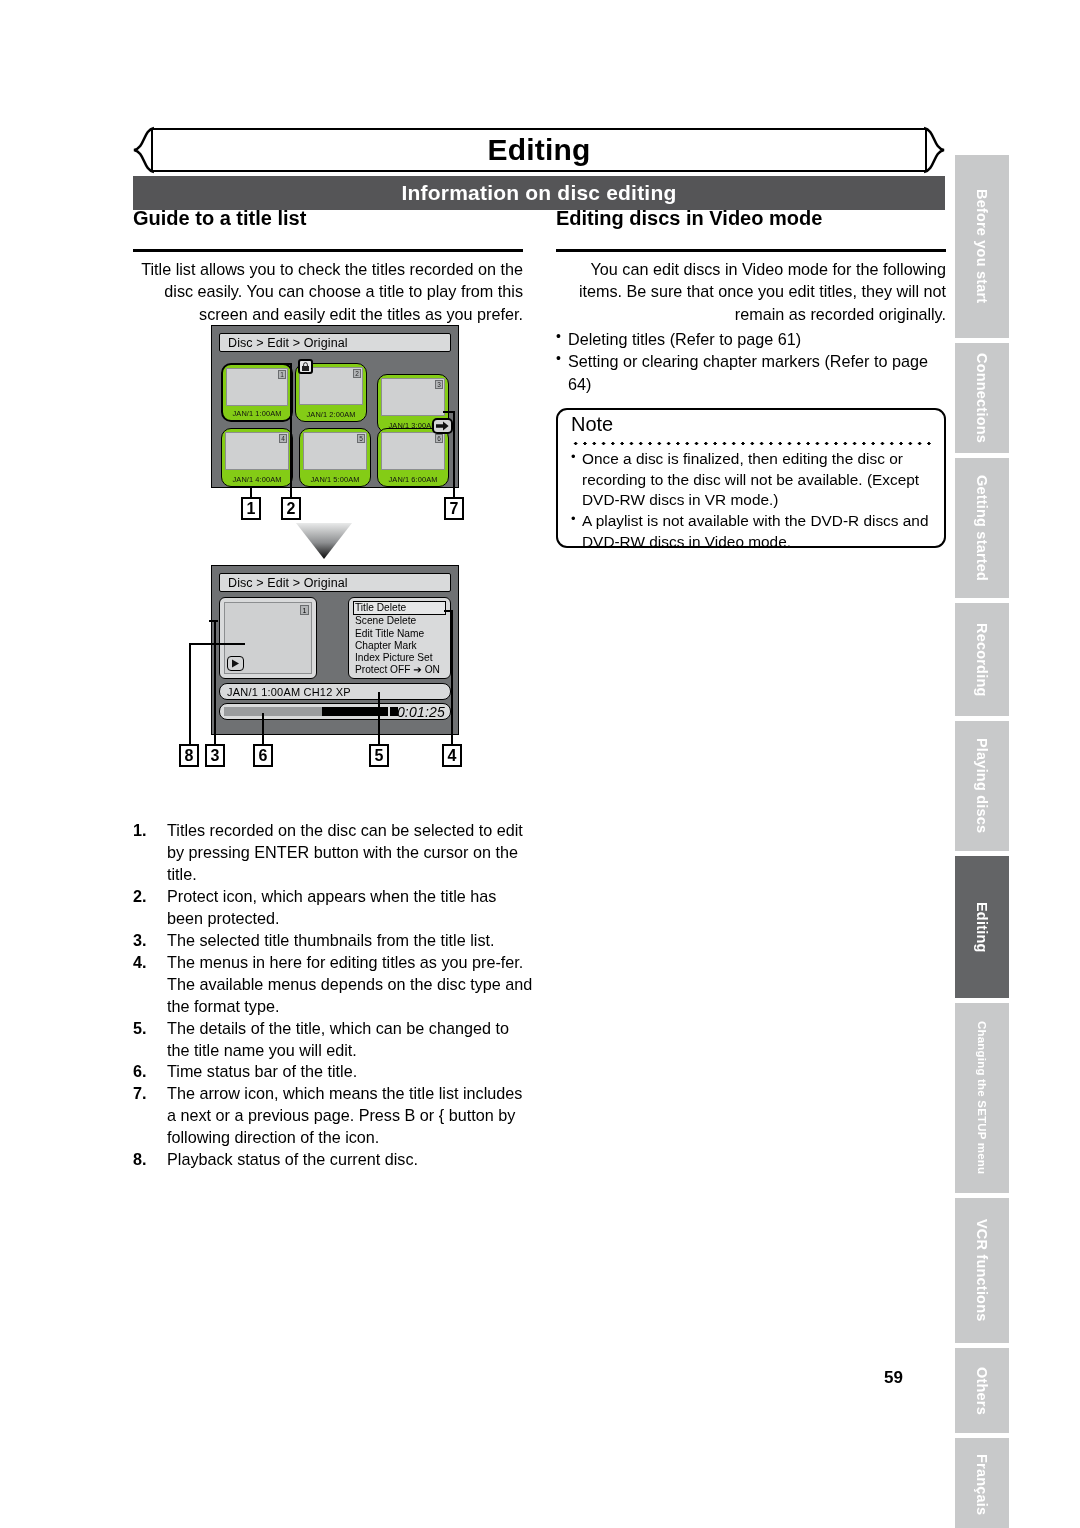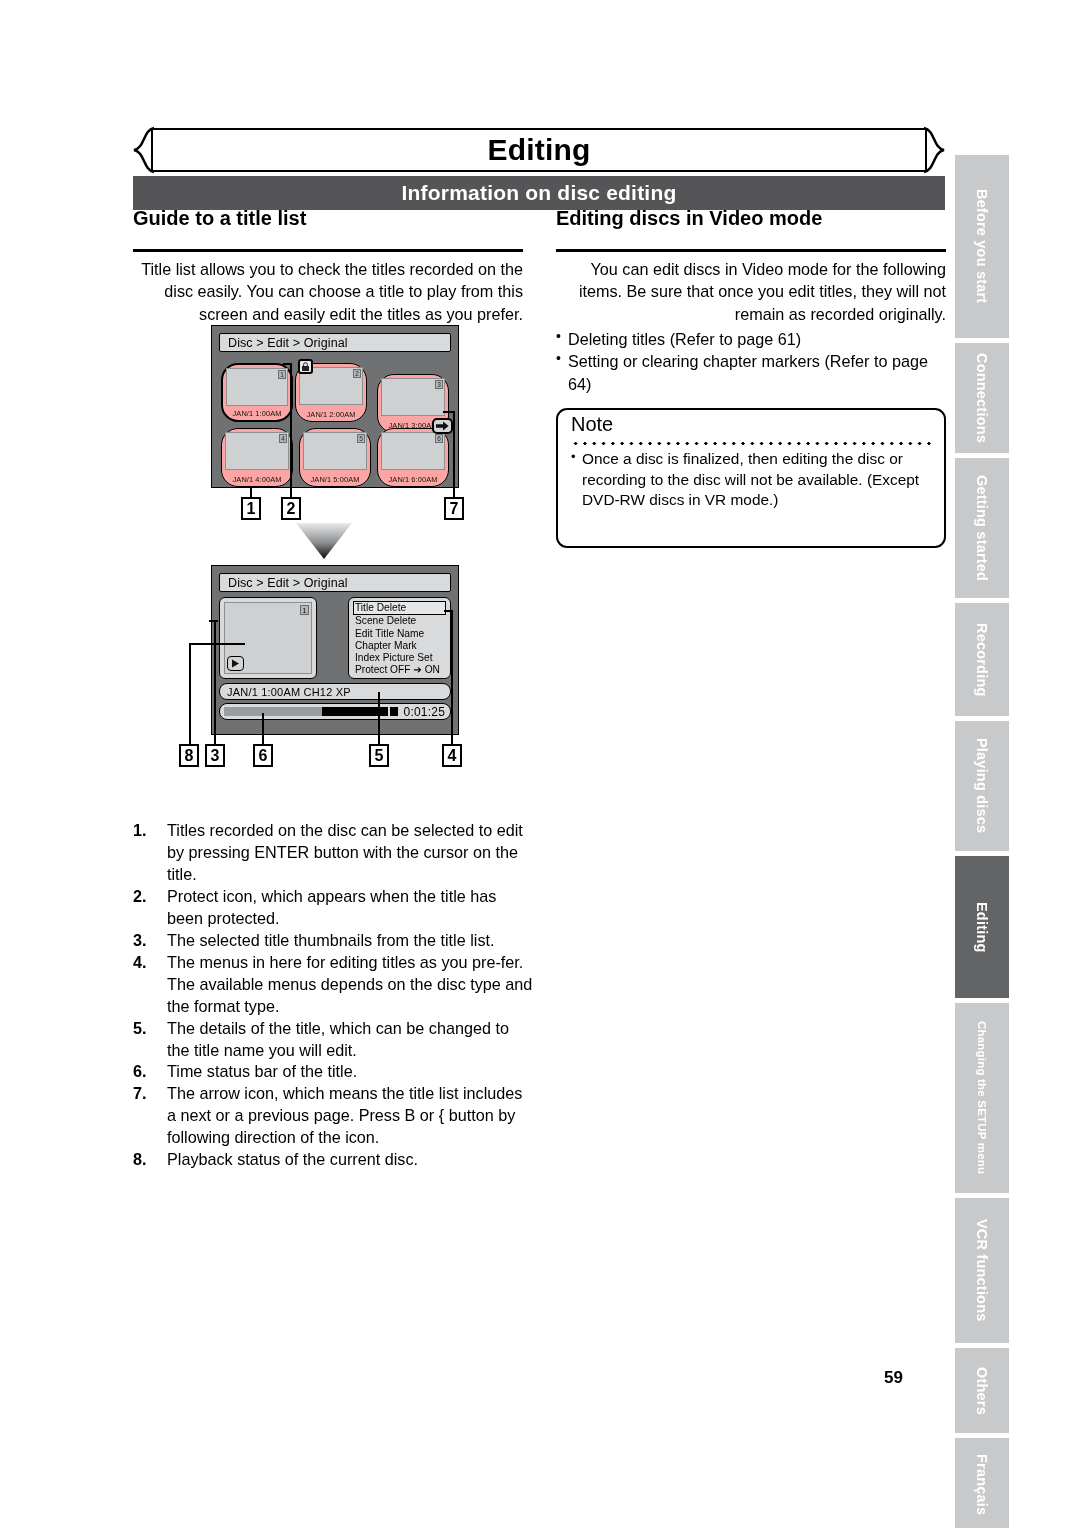--- a/index.html
+++ b/index.html
@@ -102,21 +102,21 @@
     position:absolute; left:0; right:0; top:0; height:19px;
     background:#d9dadb; border:1.2px solid #000; border-radius:2px;
     display:flex; align-items:center; padding-left:8px;
     font-size:12.5px; color:#000; letter-spacing:.1px;
   }
 
   
   .tl-grid { position:absolute; left:0; right:0; top:24px; bottom:0; }
   .thumb {
     position:absolute; width:72px; height:59px;
-    background:#fca5a5; border:1.4px solid #000; border-radius:17px;
+    background:#84cc16; border:1.4px solid #000; border-radius:10px;
   }
   .thumb.sel { border-width:2.6px; }
   .thumb .pic {
     position:absolute; left:3px; right:3px; top:3px; height:38px;
     background:#cfd0d1; border:1px solid #8c8e90;
   }
   .thumb .idx {
     position:absolute; right:5px; top:5px; width:8px; height:9px;
     background:#b3b5b7; border:.8px solid #6a6c6e;
     font-size:6.5px; line-height:8px; text-align:center; color:#2a2a2a;
@@ -185,21 +185,21 @@
     font-size:11px; letter-spacing:.2px;
   }
   .det-bar {
     position:absolute; left:0; right:0; top:130px; height:17px;
     background:#d9dadb; border:1.4px solid #000; border-radius:8px;
     display:flex; align-items:center;
   }
   .det-bar .track { position:absolute; left:4px; right:62px; top:3px; bottom:3px; background:#9a9c9e; }
   .det-bar .fill  { position:absolute; right:0; top:0; bottom:0; width:40%; background:#000; }
   .det-bar .cap   { position:absolute; right:52px; top:3px; bottom:3px; width:8px; background:#000; }
-  .det-bar .time  { position:absolute; right:5px; font-size:12px; letter-spacing:.2px; }
+  .det-bar .time  { position:absolute; right:5px; font-size:14px; letter-spacing:.2px;font-style:italic; }
 
   
   .tabs { position:absolute; left:955px; top:155px; width:54px; height:1276px; }
   .tab {
     position:absolute; left:0; width:54px; background:#c8c9ca;
     display:flex; align-items:center; justify-content:center;
   }
   .tab.active { background:#636466; }
   .tab span {
     writing-mode:vertical-rl; text-orientation:mixed;
@@ -245,20 +245,21 @@
       <li>Deleting titles (Refer to page 61)</li>
       <li>Setting or clearing chapter markers (Refer to page 64)</li>
     </ul>
   </div>
 
   <div class="notebox">
     <div class="note-title">Note</div>
     <div class="note-dots"></div>
     <ul>
       <li>Once a disc is finalized, then editing the disc or recording to the disc will not be available. (Except DVD-RW discs in VR mode.)</li>
+      <li>A playlist is not available with the DVD-R discs and DVD-RW discs in Video mode.</li>
     </ul>
   </div>
 
   <div class="screen" style="left:211px; top:325px; width:248px; height:163px;">
     <div class="screen-inner">
       <div class="breadcrumb">Disc &gt; Edit &gt; Original</div>
 
       <div class="tl-grid">
 
         <div class="thumb sel" style="left:2px;  top:6px;">

